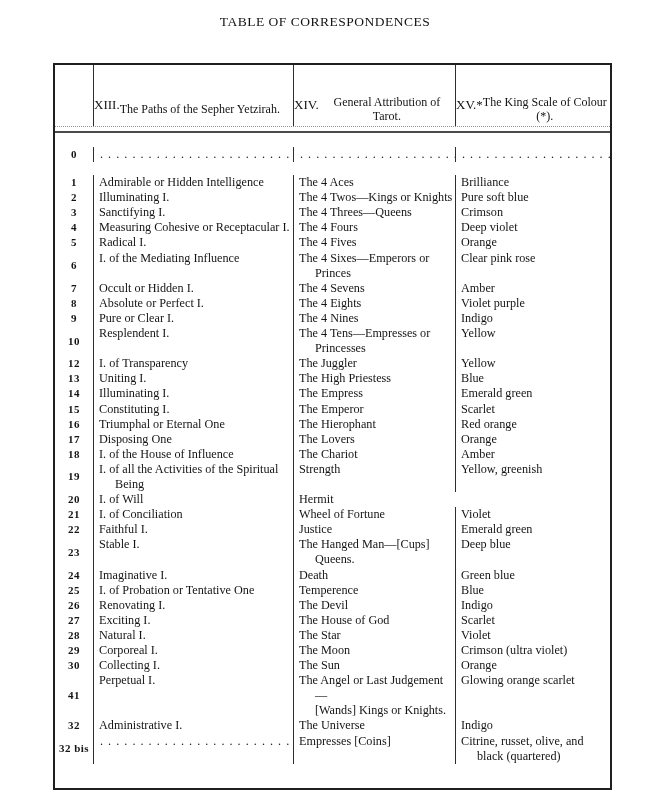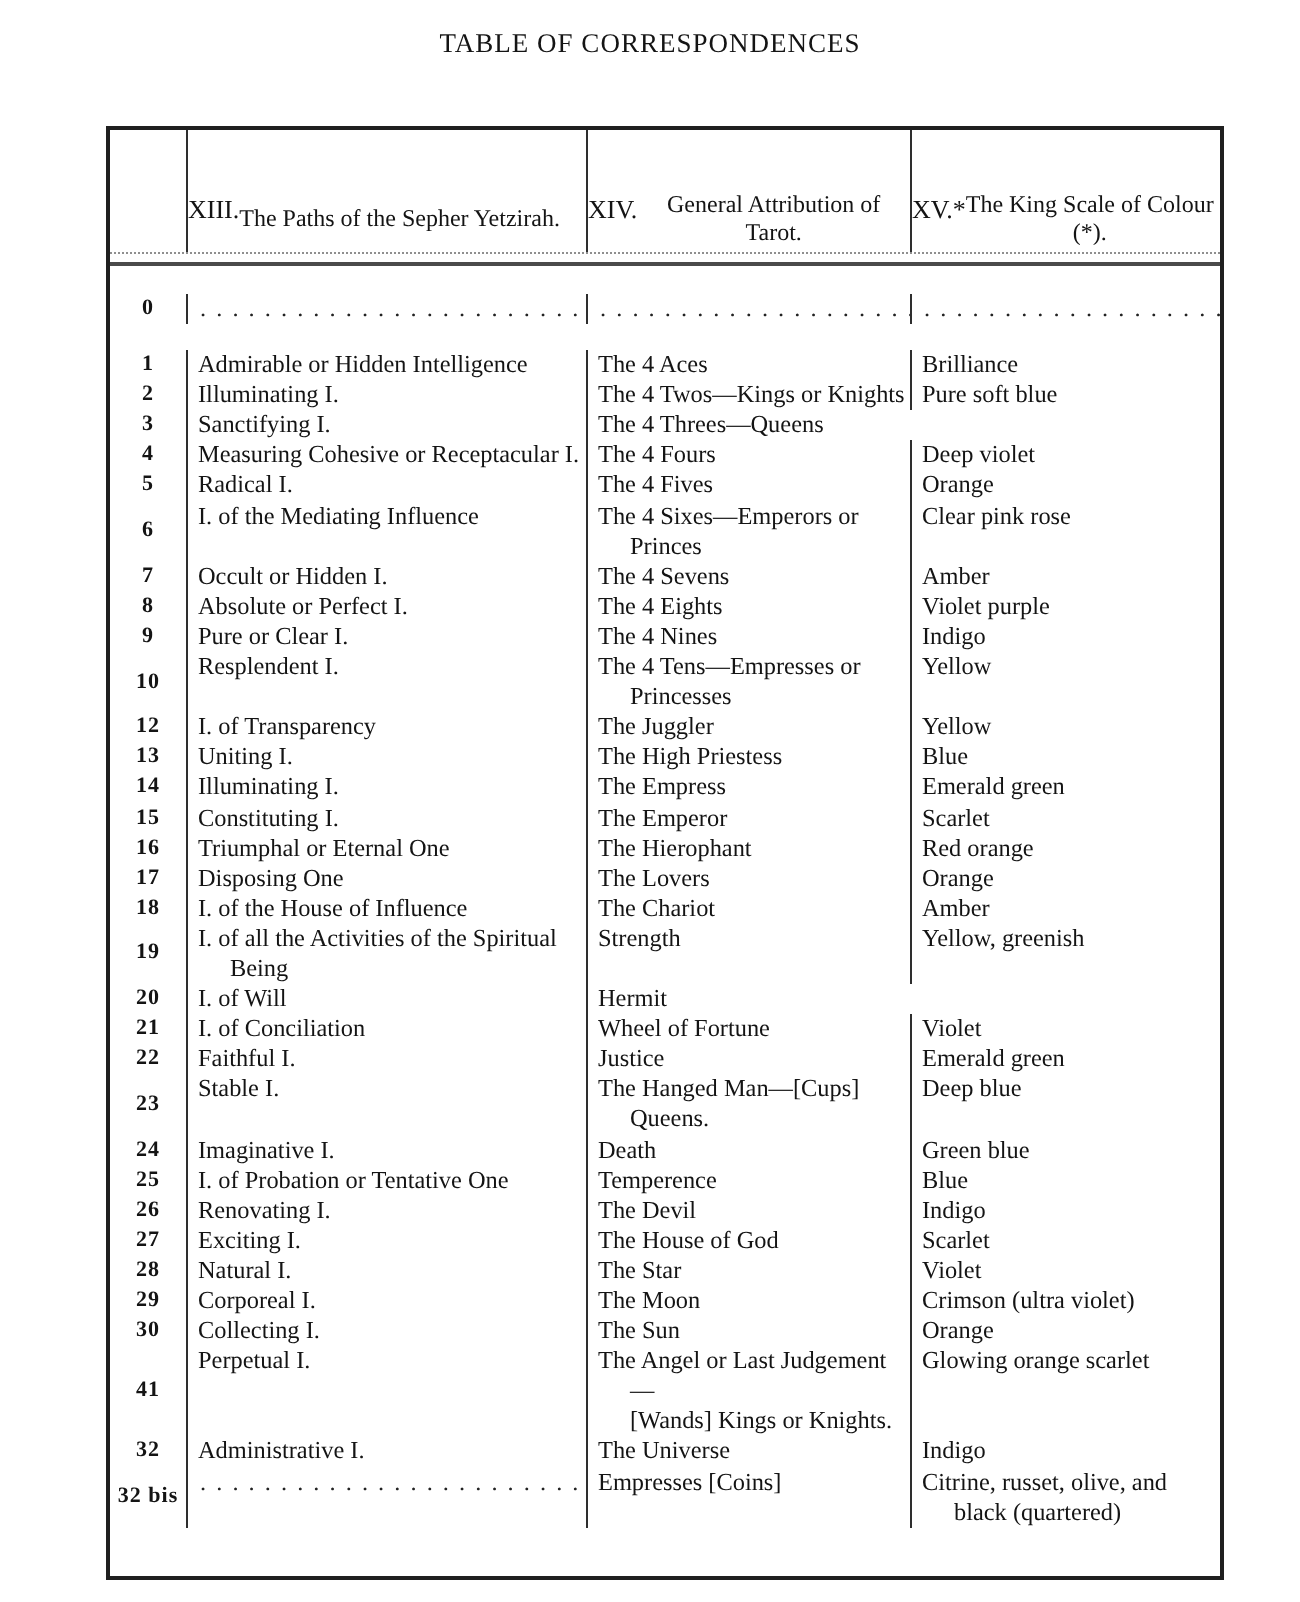--- a/index.html
+++ b/index.html
@@ -100,20 +100,21 @@
       <div class="tr">
         <div class="td num">2</div>
         <div class="td text">Illuminating I.</div>
         <div class="td text">The 4 Twos—Kings or Knights</div>
         <div class="td text">Pure soft blue</div>
       </div>
       <div class="tr">
         <div class="td num">3</div>
         <div class="td text">Sanctifying I.</div>
         <div class="td text">The 4 Threes—Queens</div>
+        <div class="td text">Crimson</div>
       </div>
       <div class="tr">
         <div class="td num">4</div>
         <div class="td text">Measuring Cohesive or Receptacular I.</div>
         <div class="td text">The 4 Fours</div>
         <div class="td text">Deep violet</div>
       </div>
       <div class="tr">
         <div class="td num">5</div>
         <div class="td text">Radical I.</div>

